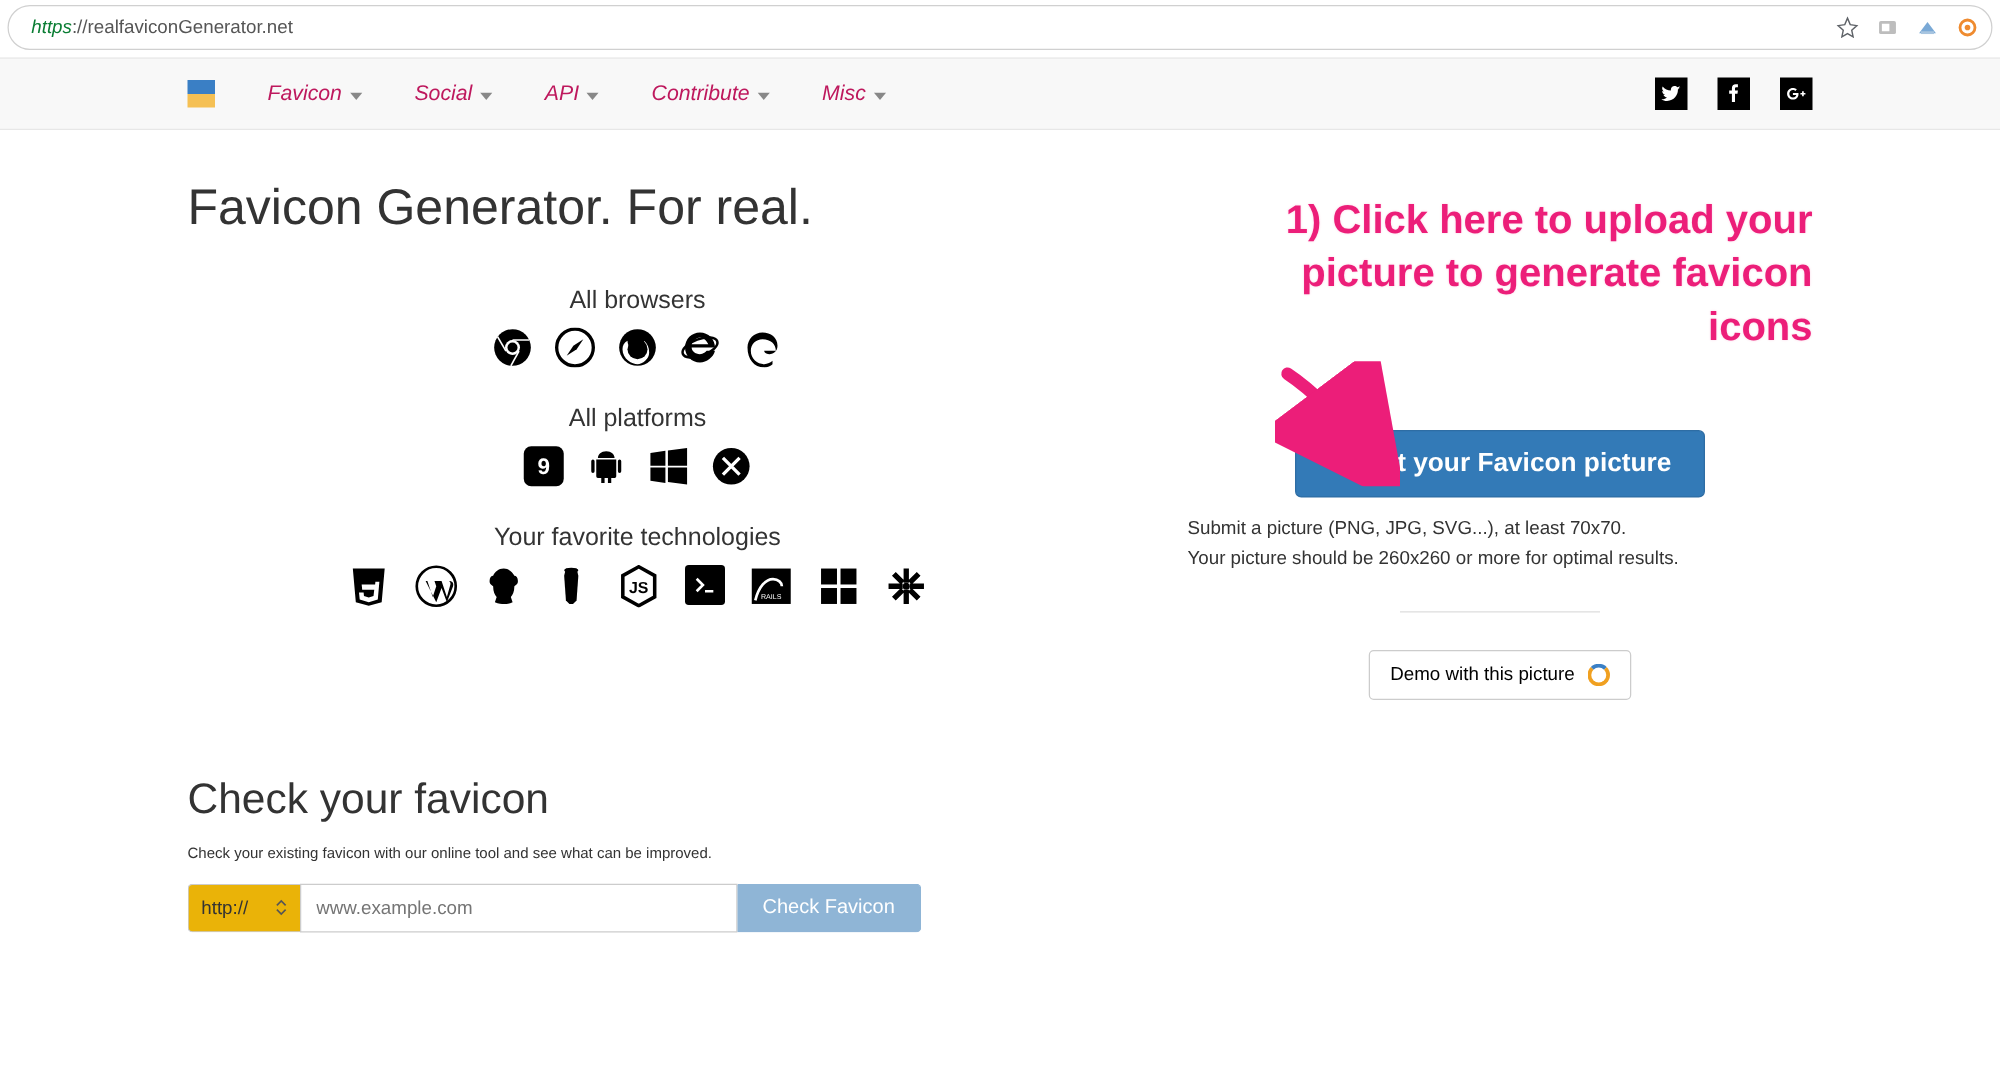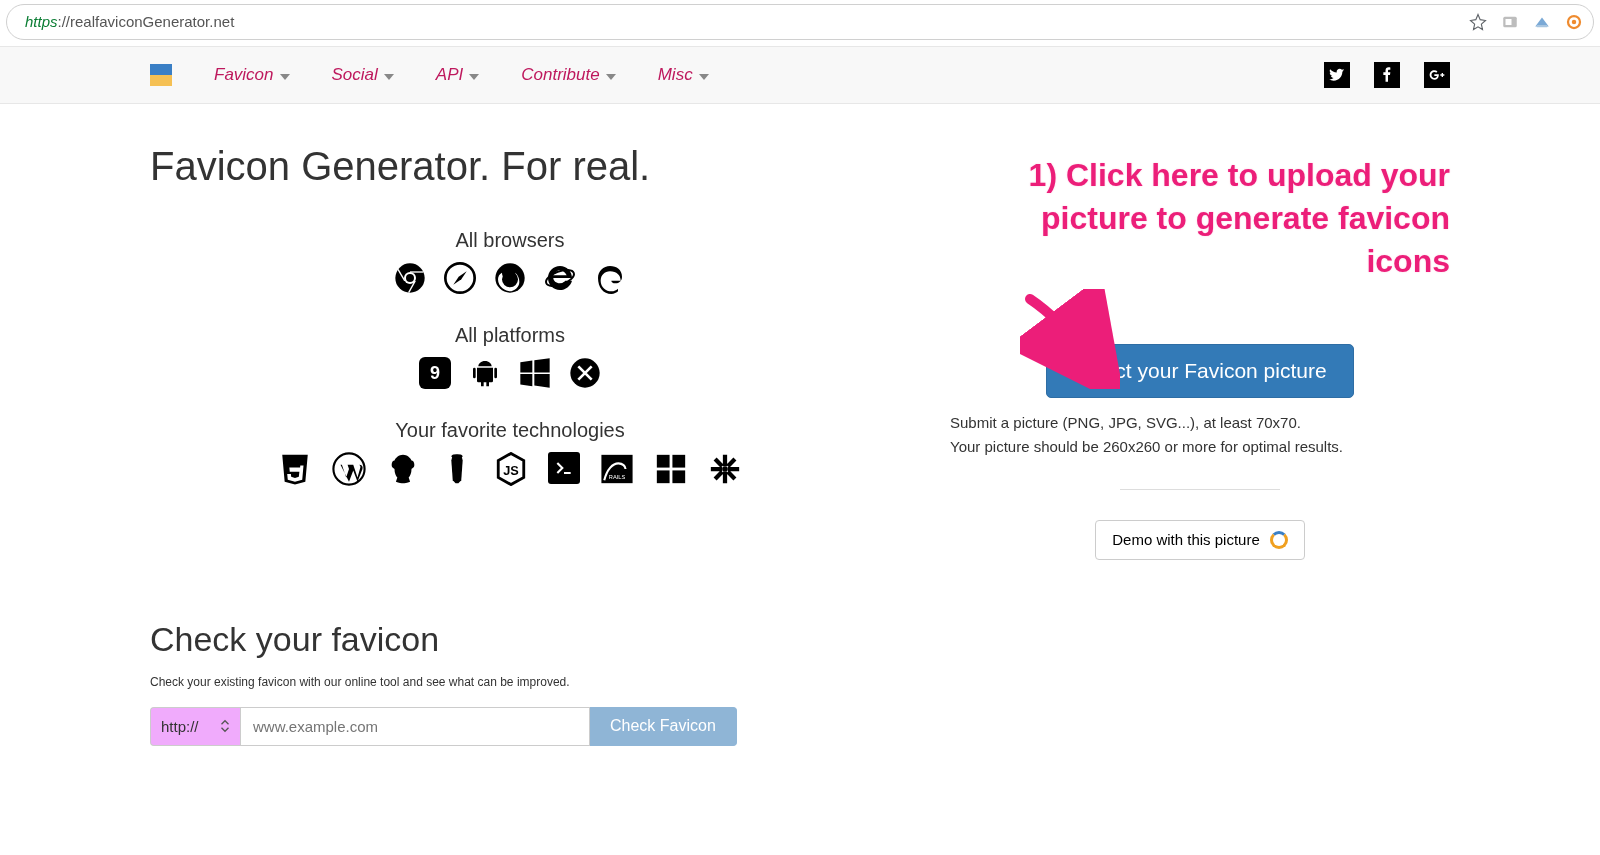--- a/index.html
+++ b/index.html
@@ -33,33 +33,33 @@
   .icon-row { display:flex; justify-content:center; gap:18px; margin-bottom:30px; }
   .icon-row span, .icon-row svg, .icon-row .blk { width:32px; height:32px; }
   .icon-row svg { fill:#000; }
   .blk { background:#000; border-radius:6px; color:#fff; display:flex; align-items:center; justify-content:center; font-weight:bold; font-size:18px; }
   
   
   .annotation { color:#ec1e79; font-size:32px; font-weight:700; text-shadow:0 0 2px rgba(236,30,121,.2); margin-bottom:60px; line-height:1.35; text-align:right; }
   .arrow-wrap { position:relative; }
   .big-arrow { position:absolute; left:70px; top:-55px; width:100px; height:100px; }
   
-  .btn-primary { display:inline-block; background:#337ab7; color:#fff; font-size:21px; padding:14px 26px; border:1px solid #2e6da4; border-radius:5px; cursor:pointer; }
+  .btn-primary { display:inline-block; background:#337ab7; color:#fff; font-size:21px; padding:14px 26px; border:1px solid #2e6da4; border-radius:5px; cursor:pointer;font-weight:bold; }
   .select-wrap { text-align:center; }
   .hint { font-size:15px; color:#333; text-align:left; margin-top:14px; line-height:1.5; }
   .hr { width:160px; border-top:1px solid #ddd; margin:30px auto; }
   .btn-outline { display:inline-flex; align-items:center; gap:10px; background:#fff; border:1px solid #ccc; border-radius:4px; padding:10px 16px; font-size:15px; cursor:pointer; }
   .spinner { width:18px; height:18px; border:3px solid #f0a020; border-top-color:#3a7fc5; border-radius:50%; display:inline-block; }
   
   
   .check-section { padding:60px 150px 40px 150px; }
   .check-section h2 { font-size:34px; font-weight:500; margin-bottom:16px; }
   .check-section p { font-size:12px; margin-bottom:18px; }
   .input-row { display:flex; }
-  .proto-select { display:flex; align-items:center; justify-content:space-between; width:90px; border:1px solid #ccc; border-right:0; border-radius:4px 0 0 4px; padding:0 10px; font-size:15px; background:#f0abfc; cursor:pointer; }
+  .proto-select { display:flex; align-items:center; justify-content:space-between; width:90px; border:1px solid #ccc; border-right:0; border-radius:4px 0 0 4px; padding:0 10px; font-size:15px; background:#eab308; cursor:pointer; }
   .proto-select svg { width:10px; height:14px; }
   .url-input { width:350px; border:1px solid #ccc; padding:10px 12px; font-size:15px; outline:none; }
   .btn-check { background:#8fb5d6; color:#fff; border:1px solid #8fb5d6; border-left:0; border-radius:0 4px 4px 0; padding:0 20px; font-size:16px; cursor:pointer; }
   
   .tech-row span, .tech-row svg { width:34px; height:34px; }
   .tech-row { gap:20px; }
 </style>
 </head>
 <body>
 

